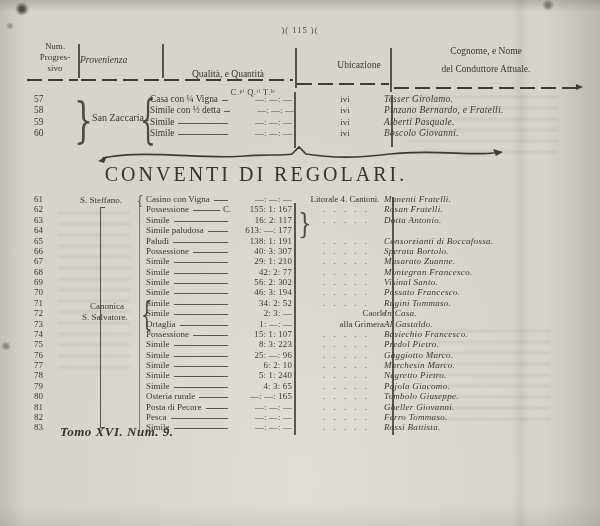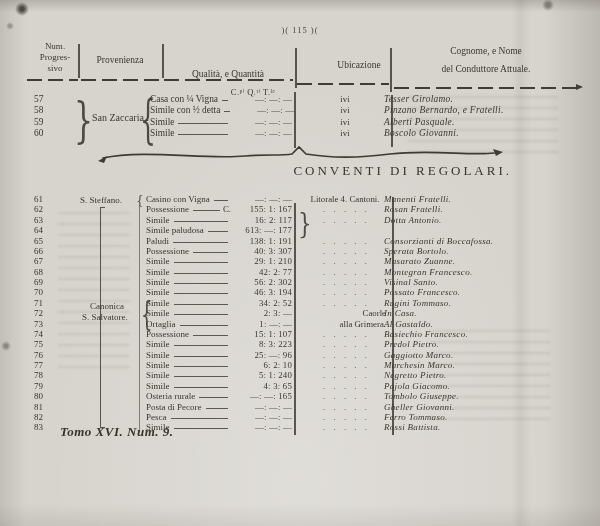--- a/index.html
+++ b/index.html
@@ -16,21 +16,21 @@
       linear-gradient(270deg, rgba(110,105,96,.26), rgba(110,105,96,0) 55px),
       linear-gradient(180deg, rgba(100,95,88,.30), rgba(100,95,88,0) 12px),
       linear-gradient(0deg, rgba(110,105,96,.16), rgba(110,105,96,0) 22px),
       linear-gradient(90deg, rgba(0,0,0,0) 512px, rgba(120,114,104,.12) 520px, rgba(0,0,0,0) 530px),
       #d7d4ce;
   }
   .smudge{position:absolute;background:repeating-linear-gradient(180deg, rgba(90,84,74,.12) 0 2px, rgba(0,0,0,0) 2px 11px);filter:blur(.8px);}
   .pageno{position:absolute;left:238px;top:25px;width:124px;text-align:center;font-size:8.5px;letter-spacing:1px;color:#4a453c;}
   
   .hnum{position:absolute;left:29px;top:41px;width:52px;text-align:center;font-size:9px;line-height:11px;}
-  .hprov{position:absolute;left:80px;top:55px;width:80px;text-align:center;font-size:9.5px;}
+  .hprov{position:absolute;left:80px;top:55px;width:80px;font-size:9.5px;font-style:italic;}
   .hqual{position:absolute;left:162px;top:53px;width:132px;text-align:center;font-size:9.5px;margin-top:16px;}
   .hubic{position:absolute;left:297px;top:60px;width:92px;text-align:center;font-size:9.5px;padding-left:16px;}
   .hcog1{position:absolute;left:394px;top:46px;width:184px;text-align:center;font-size:9.5px;}
   .hcog2{position:absolute;left:394px;top:64px;width:184px;text-align:center;font-size:9.5px;}
   .hunits{position:absolute;left:212px;top:86px;width:82px;text-align:center;font-size:8.5px;letter-spacing:.5px;}
   .hrule{position:absolute;height:1.6px;background:repeating-linear-gradient(90deg,#423d34 0 15px,rgba(0,0,0,0) 15px 21px);}
   .arrow{position:absolute;width:0;height:0;border-left:7px solid #423d34;border-top:3.5px solid rgba(0,0,0,0);border-bottom:3.5px solid rgba(0,0,0,0);}
   .vrule{position:absolute;width:1.6px;background:rgba(60,55,46,.82);}
   .vrule.thin{width:1.1px;background:rgba(60,55,46,.55);}
   .lbracket{position:absolute;width:4px;border-left:1.5px solid rgba(64,59,50,.85);border-top:1.5px solid rgba(64,59,50,.85);border-bottom:1.5px solid rgba(64,59,50,.85);}
@@ -48,21 +48,21 @@
   .rows1 .r-qualwrap{left:150px;width:142px;}
   .r-qual{white-space:nowrap;}
   .r-leader{flex:1 1 auto;min-width:6px;align-self:center;border-bottom:1.2px solid rgba(58,53,45,.78);margin:2px 3px 0 4px;height:1px;}
   .r-prefix{flex:0 0 auto;margin-right:3px;font-size:8.8px;}
   .r-qty{flex:0 0 auto;width:58px;text-align:right;font-size:8.8px;letter-spacing:.2px;white-space:nowrap;}
   .r-ubic{position:absolute;left:300px;width:90px;text-align:center;font-size:8.8px;white-space:nowrap;}
   .r-ubic.dots{word-spacing:6px;color:#4a443a;}
   .r-ubic.loc-right{text-align:right;padding-right:4px;box-sizing:border-box;}
   .r-name{position:absolute;left:384px;width:180px;white-space:nowrap;letter-spacing:.3px;font-style:italic;}
   
-  .title{position:absolute;left:0;top:163px;width:512px;text-align:right;font-size:13px;letter-spacing:3px;color:#38332b;}
+  .title{position:absolute;left:0;top:163px;width:512px;text-align:center;font-size:20px;letter-spacing:3px;color:#38332b;}
   .footer{position:absolute;left:60px;top:424px;font-size:13px;font-style:italic;letter-spacing:.5px;color:#38332b;font-weight:bold;}
   .swash{position:absolute;left:95px;top:144px;}
 </style>
 </head>
 <body>
 
 <div class="page">
 
   <div class="smudge" style="left:408px;top:96px;width:150px;height:58px;"></div>
   <div class="smudge" style="left:58px;top:212px;width:72px;height:160px;"></div>

